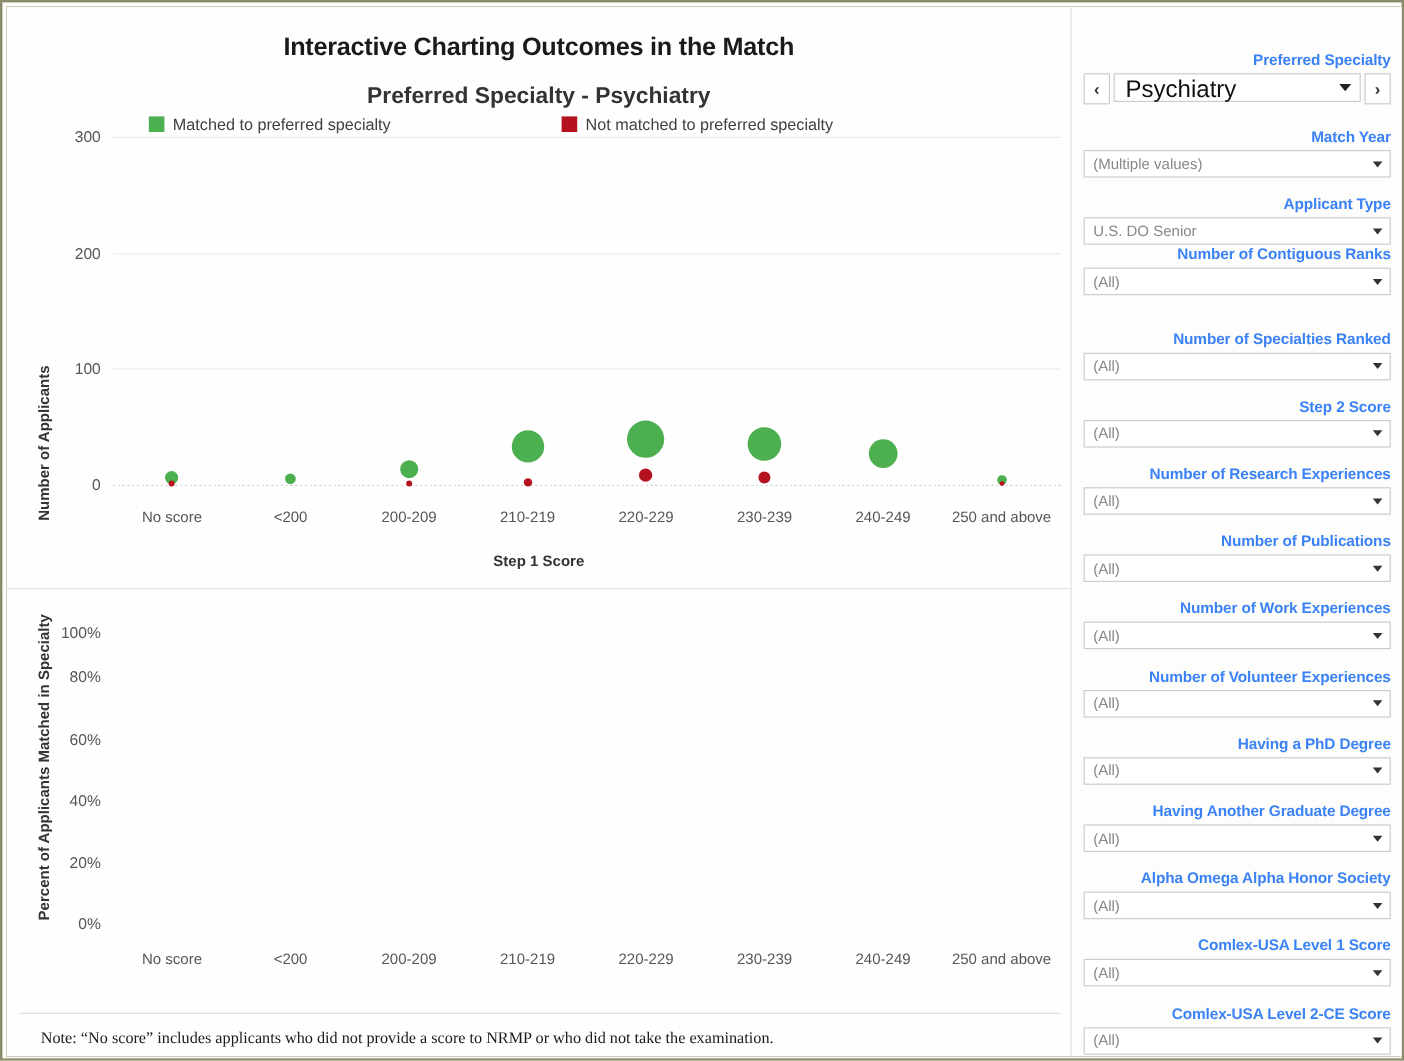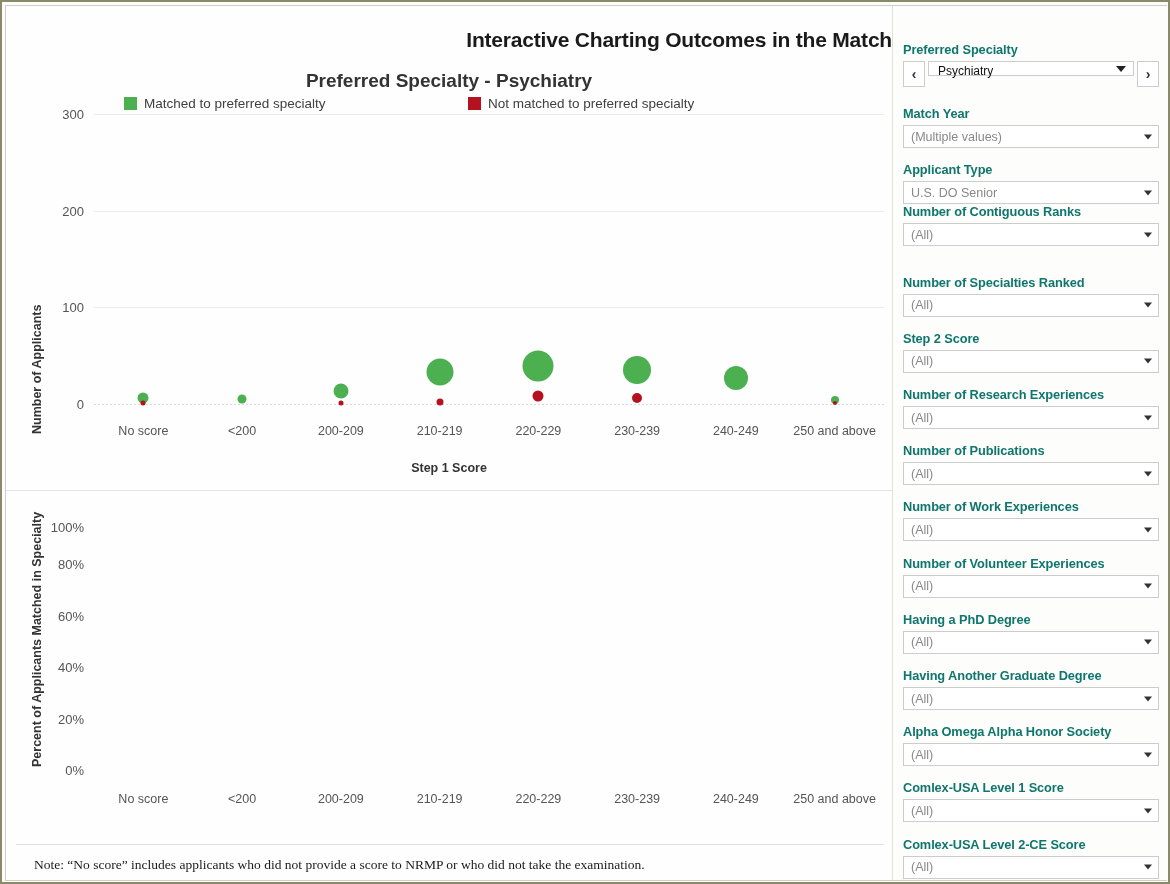--- a/index.html
+++ b/index.html
@@ -24,21 +24,21 @@
     box-sizing:border-box;
   }
 
   
   .viz{
     position:absolute;left:0;top:0;width:886px;height:874px;
     background:#fefefe;
   }
   .title{
     position:absolute;left:0;top:22px;width:886px;
-    text-align:right;
+    text-align:center;
     font-size:21px;font-weight:bold;color:#1a1a1a;
     letter-spacing:-0.2px;
   }
   .subtitle{
     position:absolute;left:0;top:64px;width:886px;
     text-align:center;
     font-size:19px;font-weight:bold;color:#333333;
   }
 
   .legend{
@@ -95,23 +95,24 @@
   .sidebar{
     position:absolute;left:886px;top:0;width:276px;height:874px;
     background:#fdfdfb;
     border-left:1px solid #e0e0d8;
     padding:0;
     box-sizing:border-box;
     overflow:hidden;
   }
   .filter{position:absolute;left:10px;width:256px;}
   .filter-label{
-    font-size:12.8px;font-weight:bold;color:#0f766e;
+    font-size:12.8px;font-weight:bold;color:#3b82f6;
     margin-bottom:4px;white-space:nowrap;
     letter-spacing:-0.1px;
+    text-align:right;
   }
   .select{
     position:relative;
     height:23px;box-sizing:border-box;
     border:1px solid #cccccc;background:#ffffff;
     display:flex;align-items:center;
     padding:0 20px 0 7px;
     font-size:12.5px;color:#888888;
     white-space:nowrap;overflow:hidden;
   }
@@ -123,25 +124,25 @@
   
   .spec-row{display:flex;align-items:stretch;gap:3px;}
   .navbtn{
     width:22px;height:26px;box-sizing:border-box;
     border:1px solid #cccccc;background:#ffffff;
     display:flex;align-items:center;justify-content:center;
     font-size:14px;color:#333333;font-weight:bold;
     cursor:pointer;
   }
   .spec-select{
-    flex:1;height:15px;box-sizing:border-box;
+    flex:1;height:24px;box-sizing:border-box;
     border:1px solid #cccccc;background:#ffffff;
     position:relative;display:flex;align-items:center;
     padding:4px 22px 0 9px;
-    font-size:12px;color:#111111;font-weight:normal;
+    font-size:20px;color:#111111;font-weight:normal;
   }
   .spec-select .caret{
     position:absolute;right:7px;top:50%;transform:translateY(-50%);
     width:0;height:0;border-left:5px solid transparent;
     border-right:5px solid transparent;border-top:6px solid #222222;
   }
 </style>
 </head>
 <body>
 

